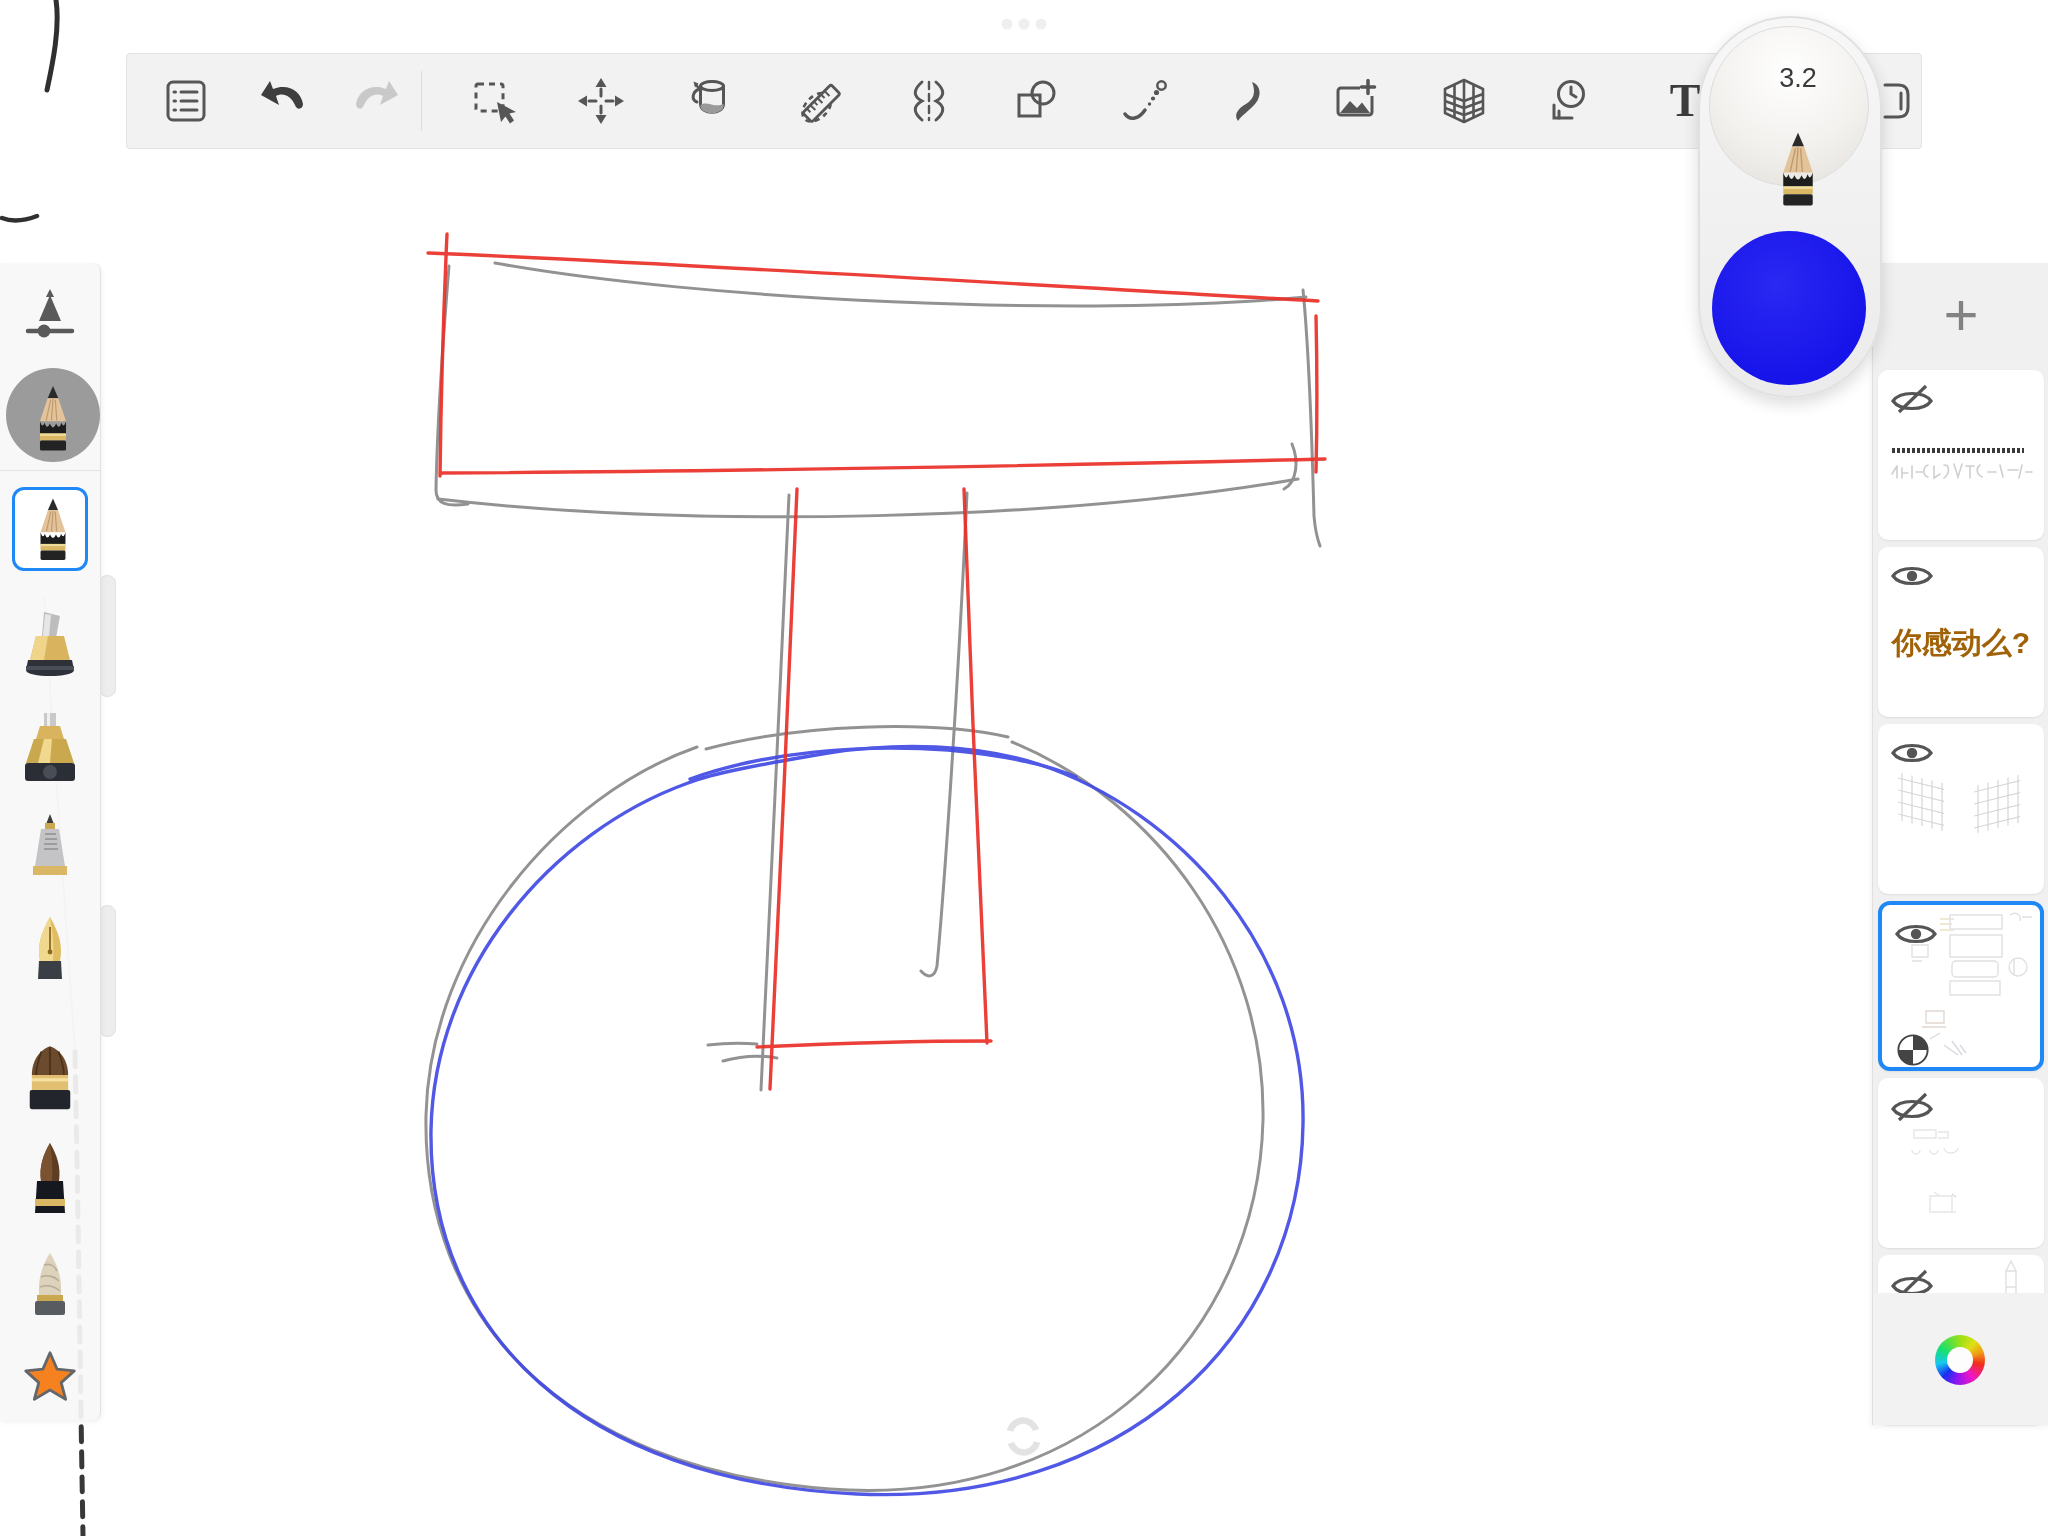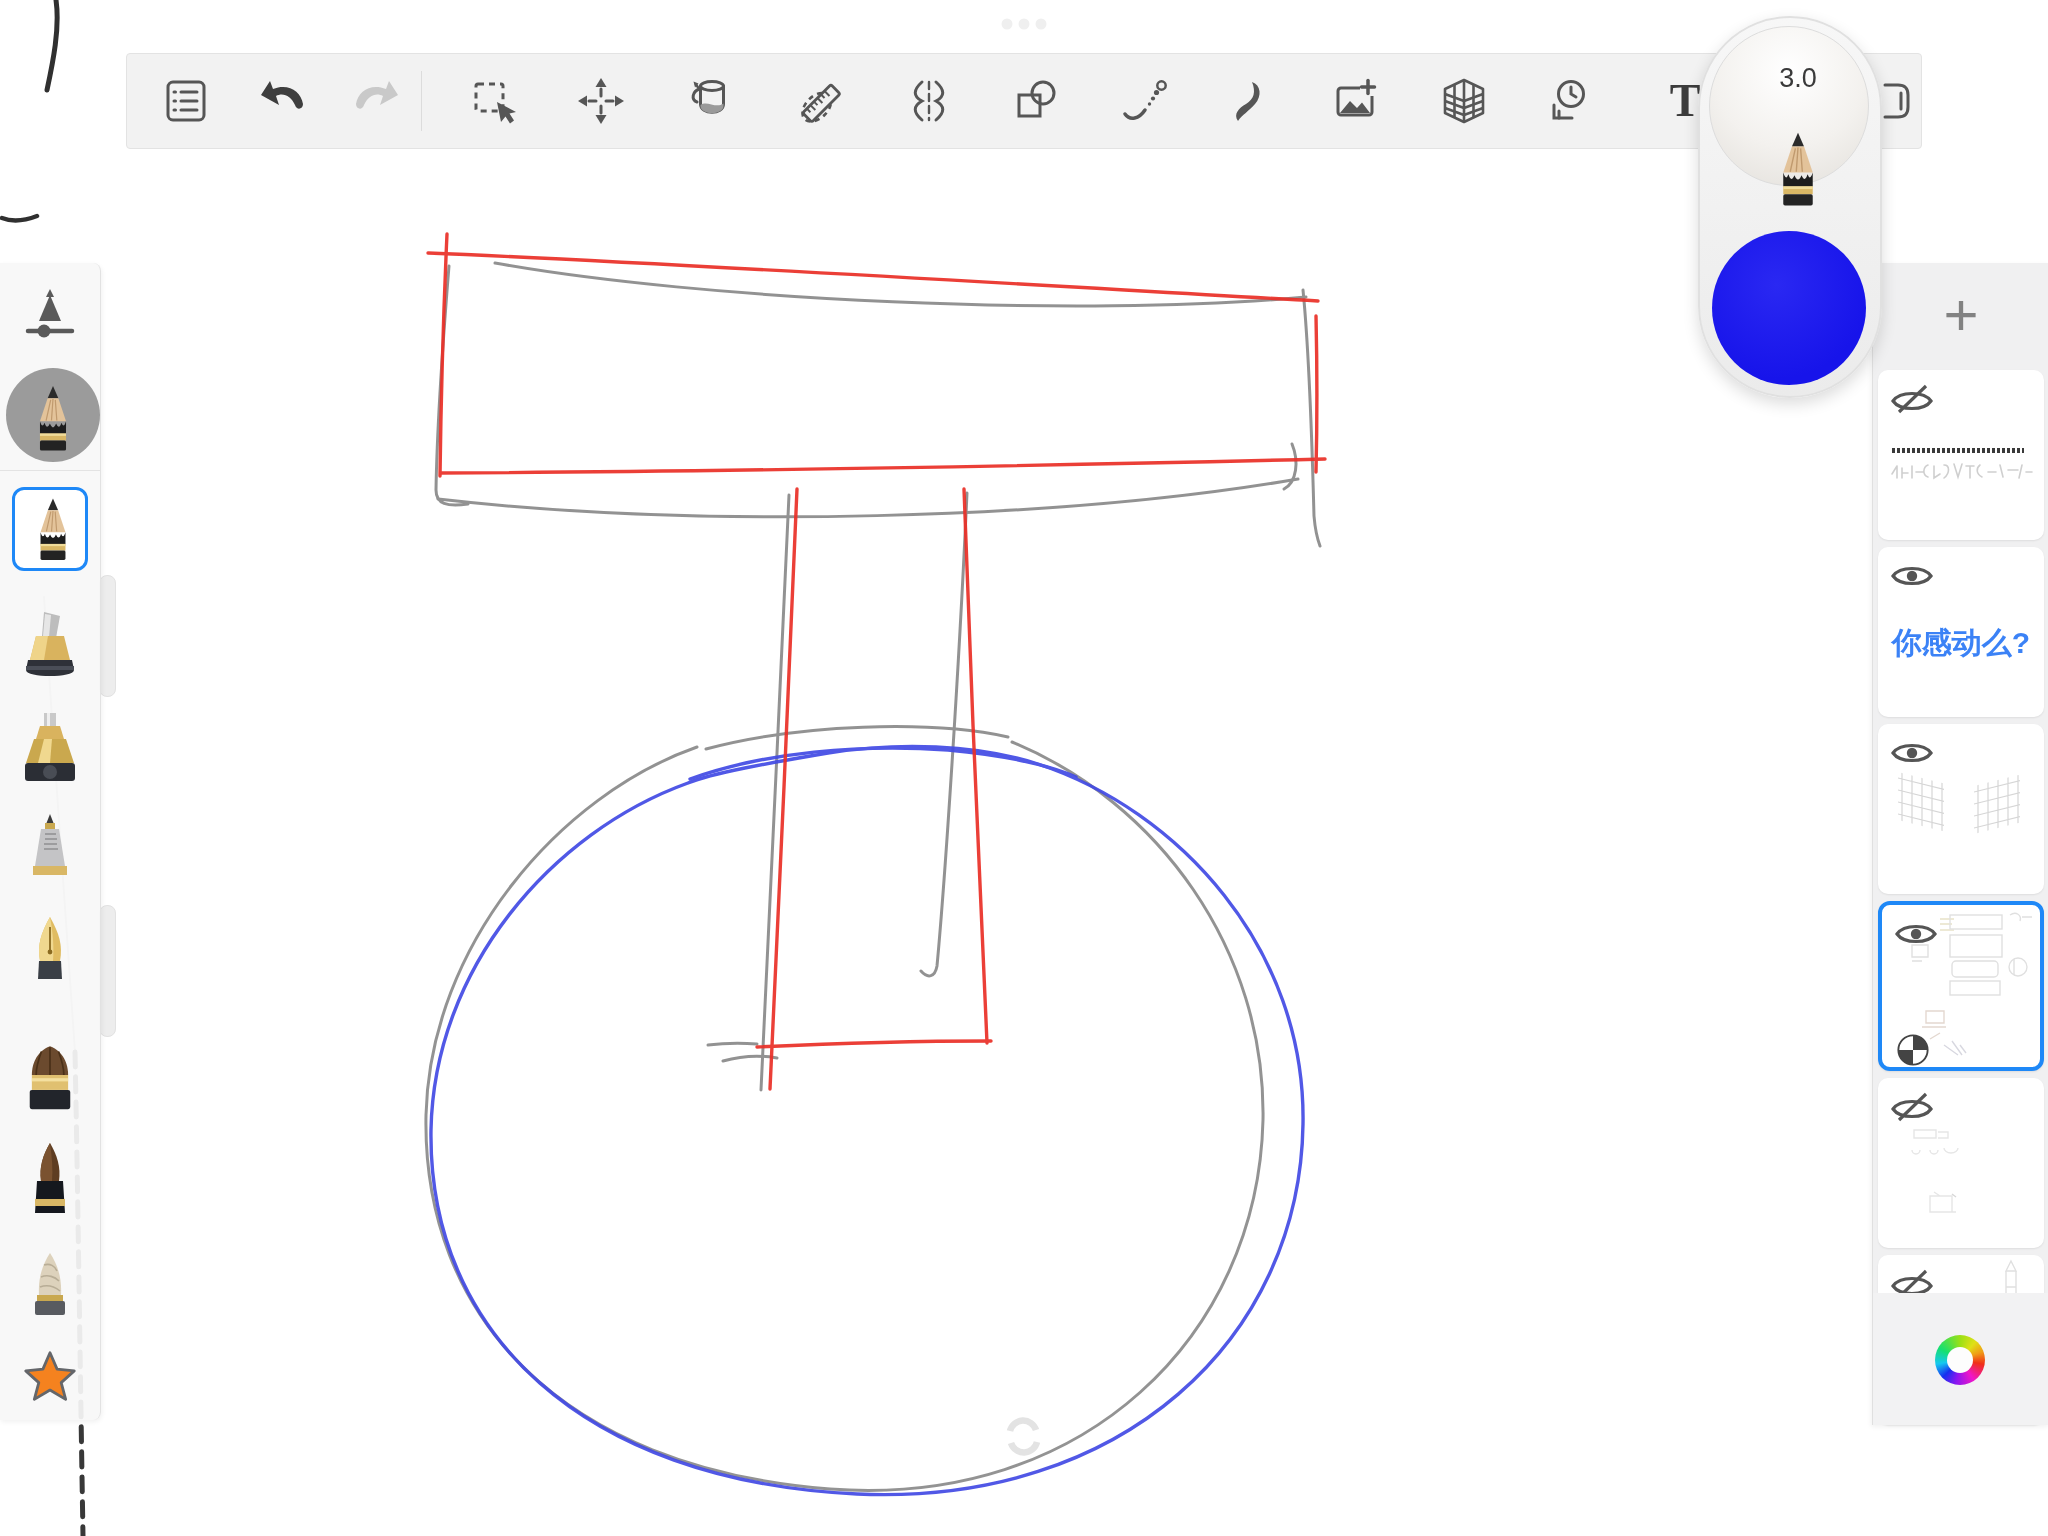--- a/index.html
+++ b/index.html
@@ -45,21 +45,21 @@
   #layers{left:1872px;top:263px;width:176px;height:1162px;background:#f0f0f1;
           border-left:1px solid #e0e0e0;box-shadow:-1px 2px 5px rgba(0,0,0,.06);z-index:5;}
   #add-layer{left:0;top:0;width:176px;height:104px;text-align:center;line-height:104px;
              font-size:60px;font-weight:100;color:#828282;}
   .ltile{position:absolute;left:5px;width:166px;height:170px;background:#fff;border-radius:10px;
          box-shadow:0 1px 2px rgba(0,0,0,.08);overflow:hidden;}
   .ltile.selected{border:4px solid #1e88f7;box-sizing:border-box;border-radius:12px;}
   .leye{position:absolute;left:12px;top:14px;width:44px;height:30px;}
   .lchecker{position:absolute;left:14px;top:128px;width:34px;height:34px;}
   #layer-caption-text{position:absolute;left:0;top:76px;width:100%;text-align:center;
-         font-size:30px;font-weight:700;color:#3b82f6;}
+         font-size:30px;font-weight:700;color:#a16207;}
   #color-section{left:0;top:1030px;width:176px;height:132px;background:#f2f2f3;}
   #color-wheel{position:absolute;left:62px;top:42px;width:50px;height:50px;border-radius:50%;
     background:conic-gradient(#9ae016,#e0e016 40deg,#f09c16 70deg,#f03016 100deg,#f016c8 145deg,
                #8a16f0 190deg,#1630f0 225deg,#16c8f0 260deg,#16e070 300deg,#9ae016 360deg);}
   #color-wheel-hole{position:absolute;left:12px;top:12px;width:26px;height:26px;border-radius:50%;background:#fdfdfd;}
 
   
   .microtext{position:absolute;left:14px;top:78px;width:132px;height:5px;
      background:repeating-linear-gradient(90deg,#3a3a3a 0 3px,transparent 3px 5px);}
   svg{overflow:visible;}
@@ -271,21 +271,21 @@
   <div class="ticon" style="left:1764px">
     <svg viewBox="0 0 52 52" fill="none" stroke="#565656" stroke-width="3" stroke-linecap="round">
       <path d="M20,10 H33 C40,10 43,13 43,20 V32 C43,39 40,42 33,42 H20"></path>
         <path d="M36,18 V34"></path>
     </svg>
   </div>
 </div>
 
 <div id="puck" class="abs">
   <div id="puck-size-circle" class="abs">
-    <div id="puck-size-label" class="abs">3.0</div>
+    <div id="puck-size-label" class="abs">3.2</div>
     <svg id="puck-pencil" class="abs" viewBox="0 0 60 90">
         <use href="#sym-pencil"></use>
       </svg>
   </div>
   <div id="puck-color" class="abs"></div>
 </div>
 
 <div id="sidebar" class="abs">
   <div class="sb-item" style="top:24px;width:56px;height:56px">
     <svg viewBox="0 0 56 56">

